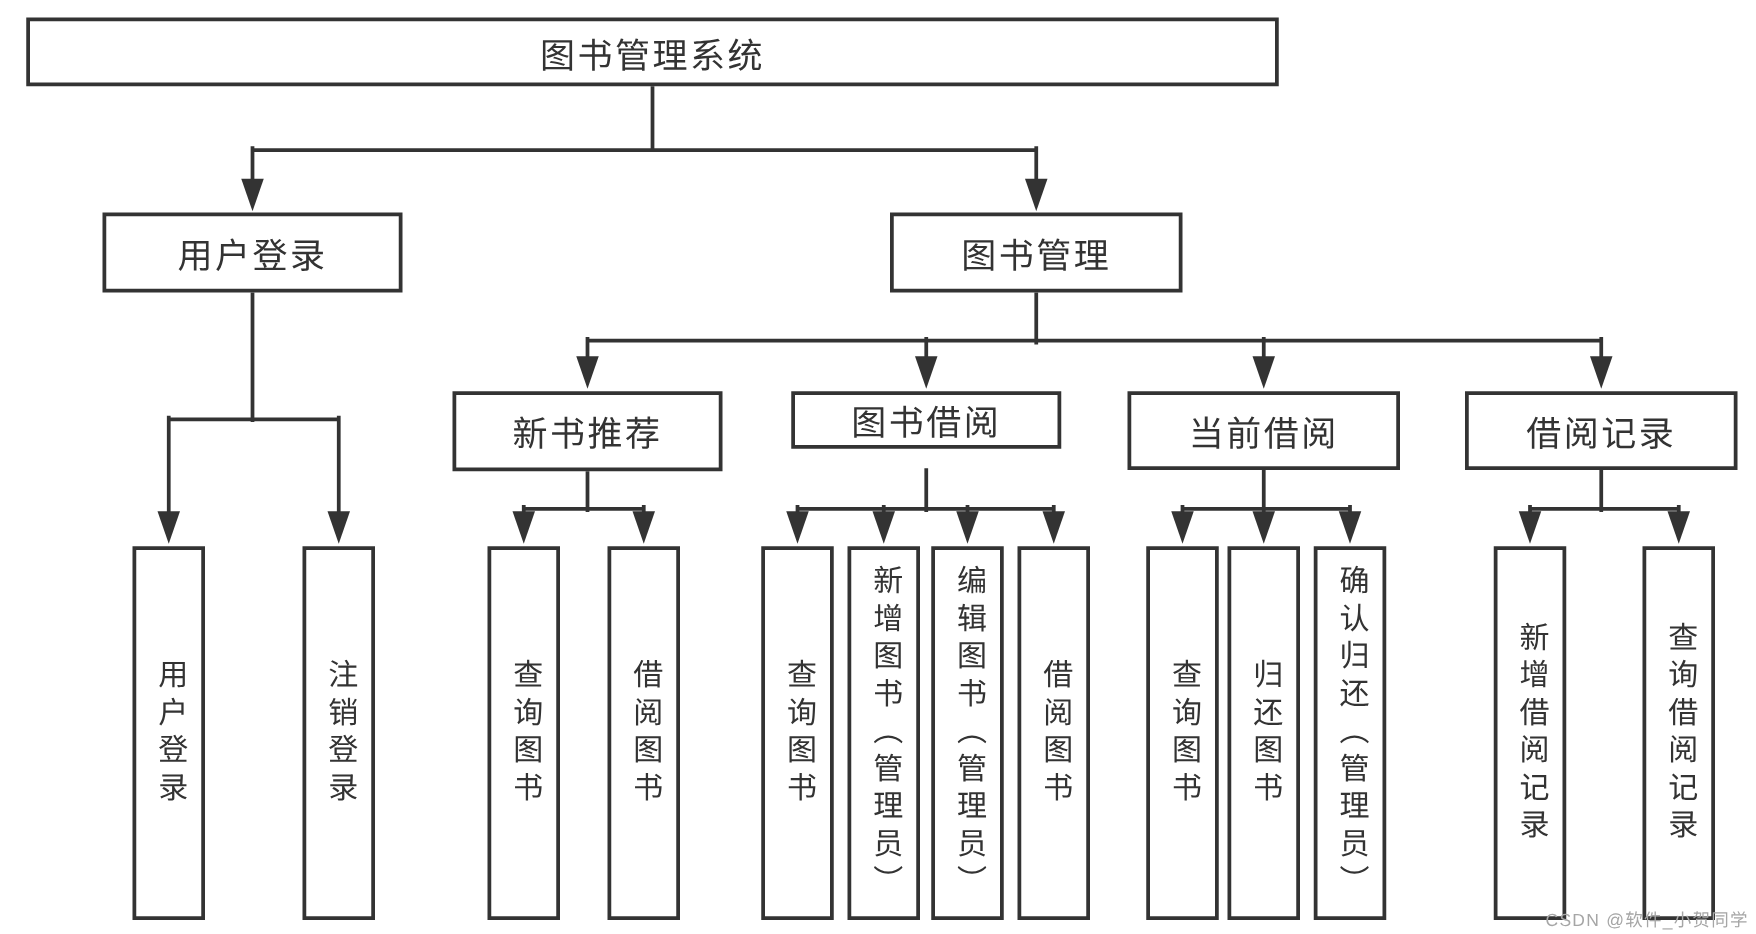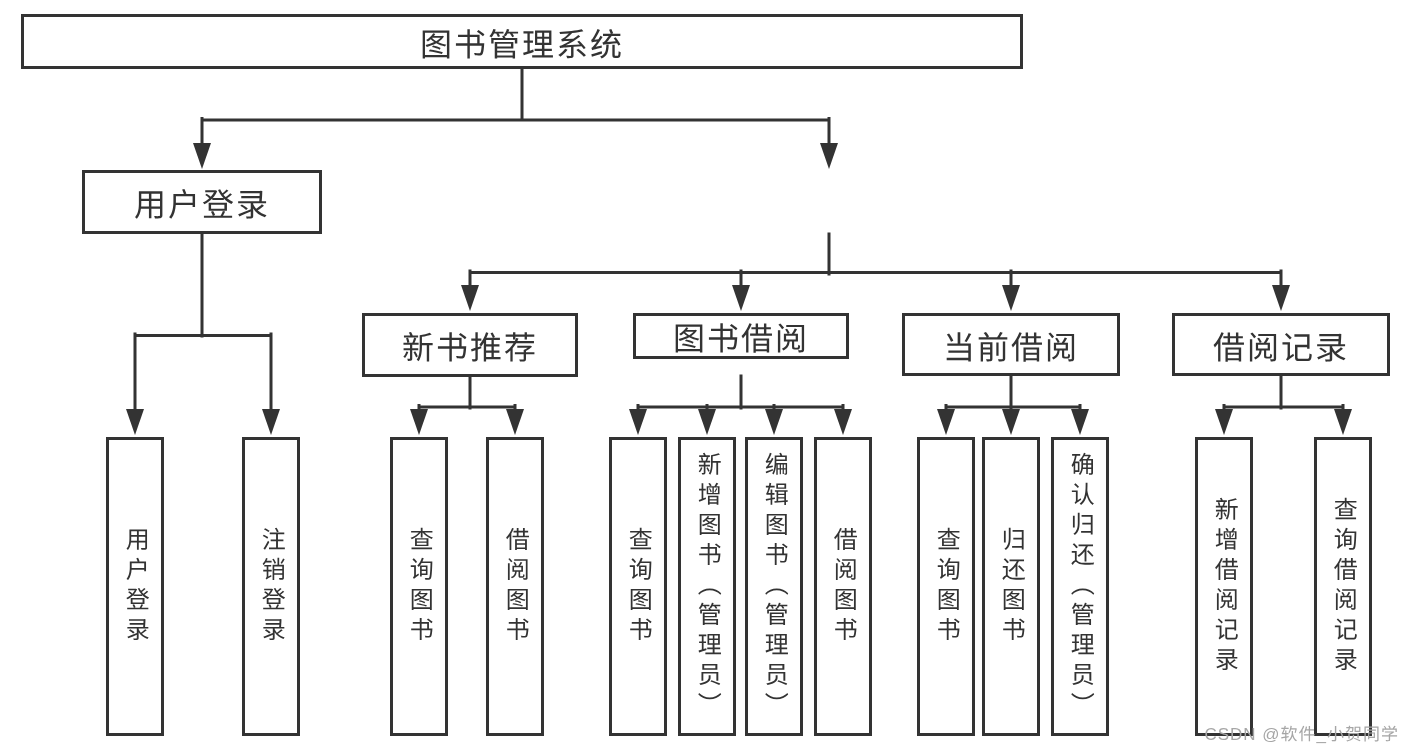--- a/index.html
+++ b/index.html
@@ -4,31 +4,31 @@
 <style>
   html,body{margin:0;padding:0;background:#ffffff;}
   .stage{
     position:relative;width:1405px;height:747px;background:#ffffff;
     font-family:"Liberation Sans","DejaVu Sans",sans-serif;overflow:hidden;
   }
   .node{
     position:absolute;box-sizing:border-box;border:3px solid #333333;background:#ffffff;
     display:flex;align-items:center;justify-content:center;color:#333333;z-index:2;
   }
-  .h-label{font-size:32px;letter-spacing:2px;white-space:nowrap;}
+  .h-label{font-size:28px;letter-spacing:2px;white-space:nowrap;}
   .v-label{
     writing-mode:vertical-rl;text-orientation:mixed;
     font-size:24px;letter-spacing:6px;line-height:1.1;white-space:nowrap;
   }
   .connectors{position:absolute;left:0;top:0;z-index:1;}
   .connectors path{stroke:#333333;stroke-width:3;fill:none;stroke-linecap:square;}
   .connectors polygon{fill:#333333;stroke:none;}
   .watermark{
     position:absolute;right:6px;bottom:2px;z-index:3;
-    font-size:17px;color:#a6a6a6;letter-spacing:1px;white-space:nowrap;
+    font-size:14px;color:#a6a6a6;letter-spacing:1px;white-space:nowrap;
   }
 </style>
 </head>
 <body>
 
 <div class="stage">
 
   <svg class="connectors" width="1405" height="747" viewBox="0 0 1405 747" aria-hidden="true">
     <path d="
       M522 68 L522 120
@@ -70,20 +70,23 @@
     <polygon points="1215,409 1233,409 1224,435"></polygon>
     <polygon points="1334,409 1352,409 1343,435"></polygon>
   </svg>
 
   <div class="node" style="left:21px;top:14px;width:1002px;height:55px">
     <span class="h-label">图书管理系统</span>
   </div>
 
   <div class="node" style="left:82px;top:170px;width:240px;height:64px">
     <span class="h-label">用户登录</span>
+  </div>
+  <div class="node" style="left:712px;top:170px;width:234px;height:64px">
+    <span class="h-label">图书管理</span>
   </div>
 
   <div class="node" style="left:362px;top:313px;width:216px;height:64px">
     <span class="h-label">新书推荐</span>
   </div>
   <div class="node" style="left:633px;top:313px;width:216px;height:46px">
     <span class="h-label">图书借阅</span>
   </div>
   <div class="node" style="left:1172px;top:313px;width:218px;height:63px">
     <span class="h-label">借阅记录</span>

